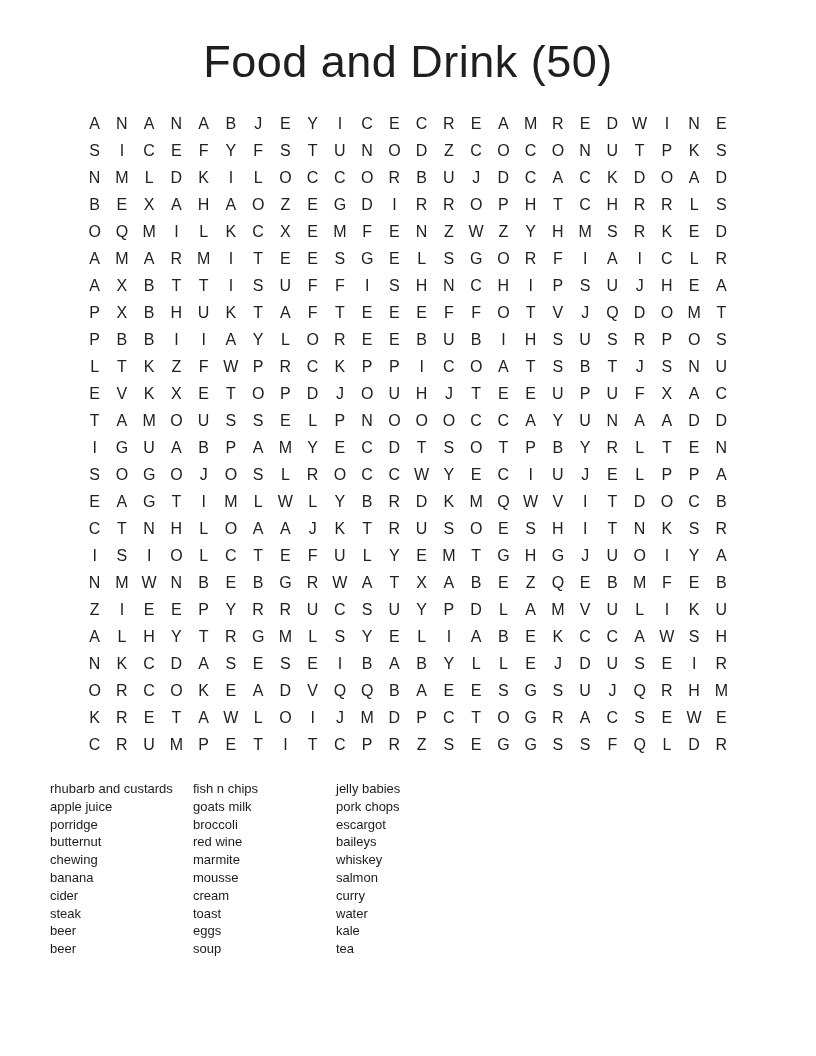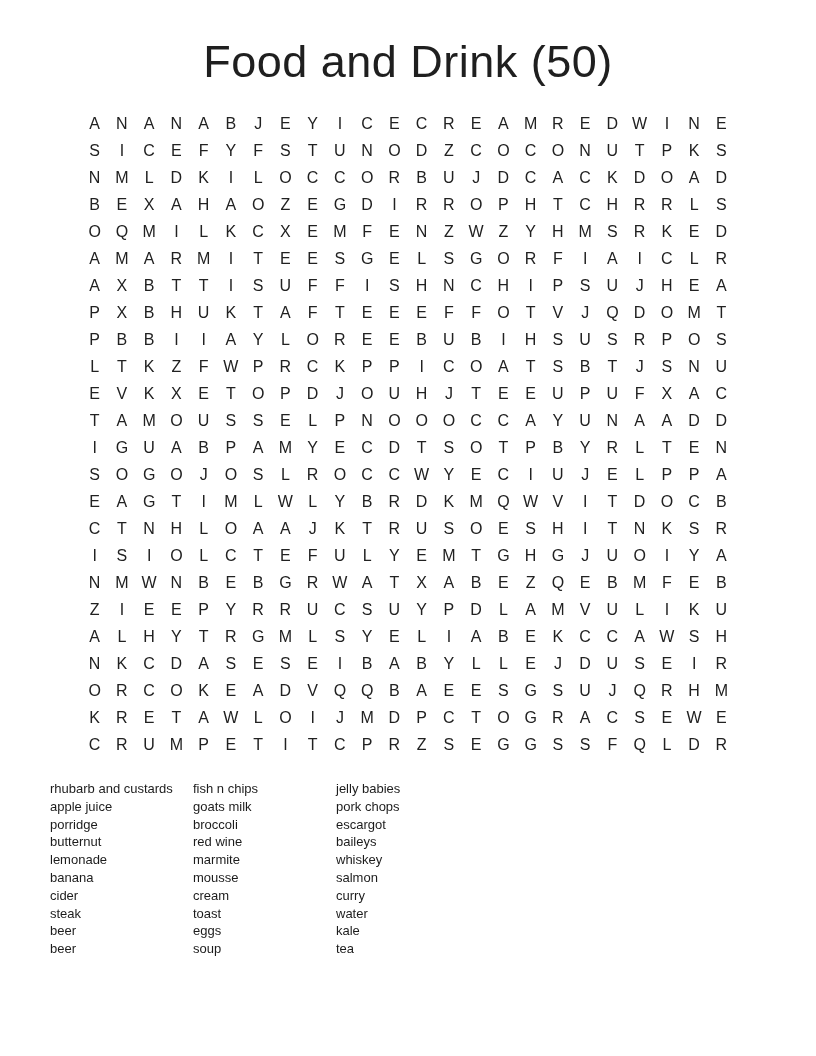--- a/index.html
+++ b/index.html
@@ -647,21 +647,21 @@
       <div class="cell">L</div>
       <div class="cell">D</div>
       <div class="cell">R</div>
     </div>
   <div class="words" id="words">
       <div class="word-col">
         <div class="word-item">rhubarb and custards</div>
         <div class="word-item">apple juice</div>
         <div class="word-item">porridge</div>
         <div class="word-item">butternut</div>
-        <div class="word-item">lemonade</div>
+        <div class="word-item">chewing</div>
         <div class="word-item">banana</div>
         <div class="word-item">cider</div>
         <div class="word-item">steak</div>
         <div class="word-item">beer</div>
         <div class="word-item">beer</div>
       </div>
       <div class="word-col">
         <div class="word-item">fish n chips</div>
         <div class="word-item">goats milk</div>
         <div class="word-item">broccoli</div>

